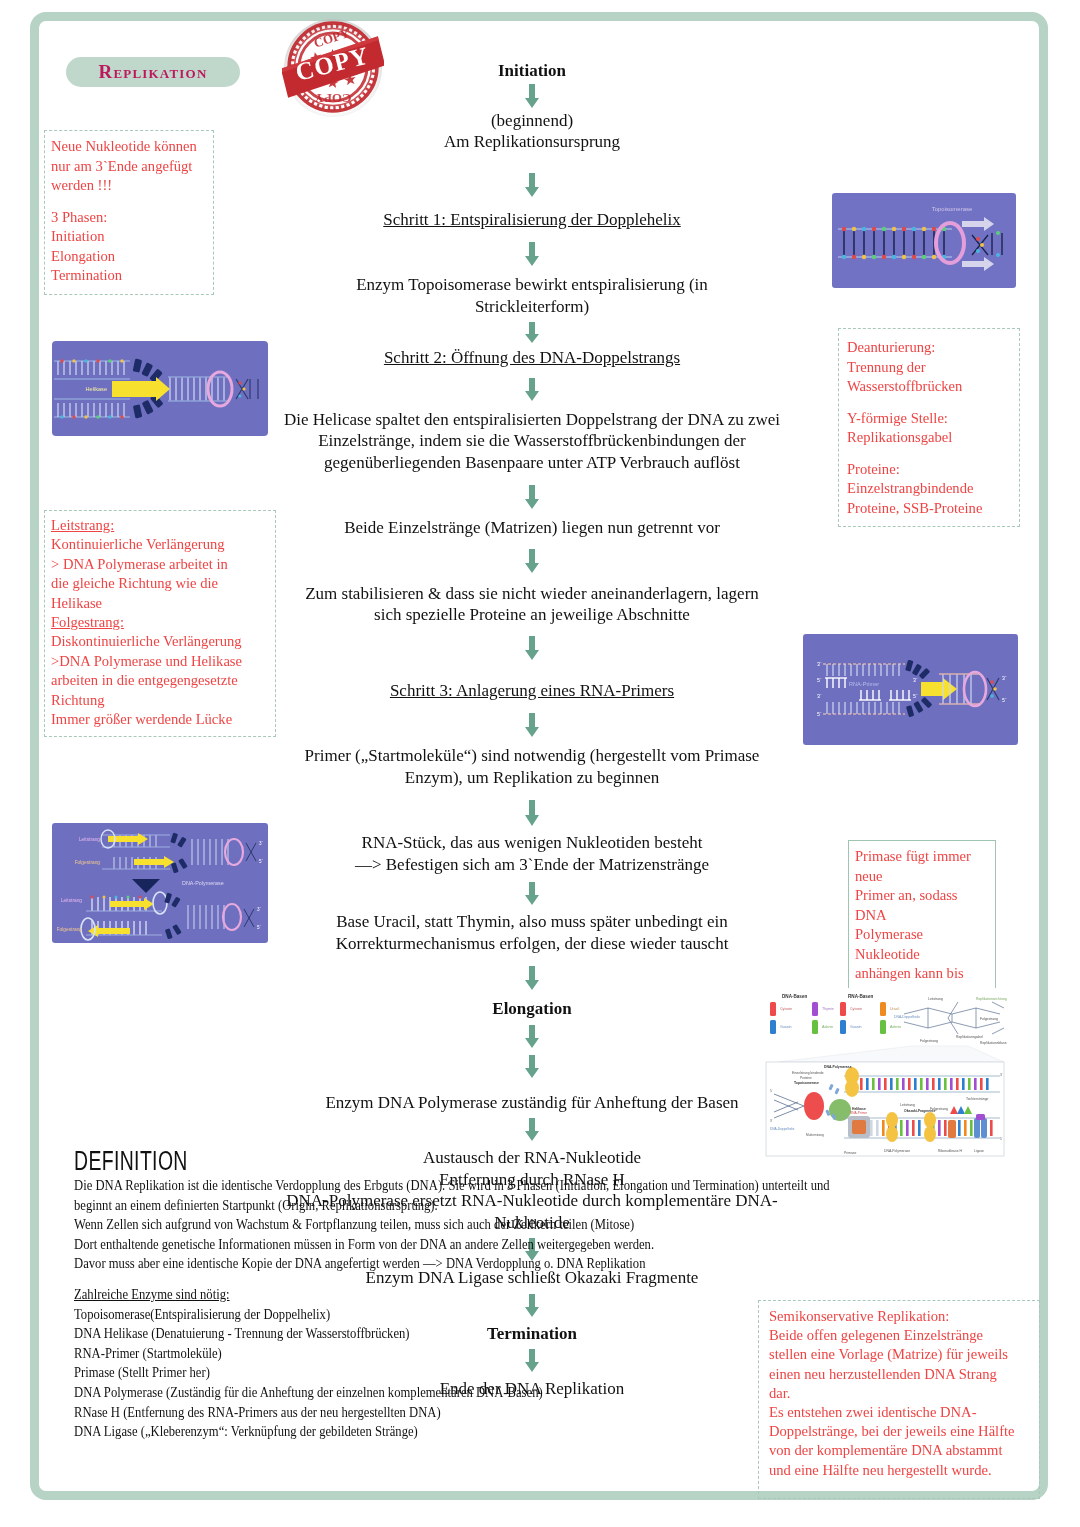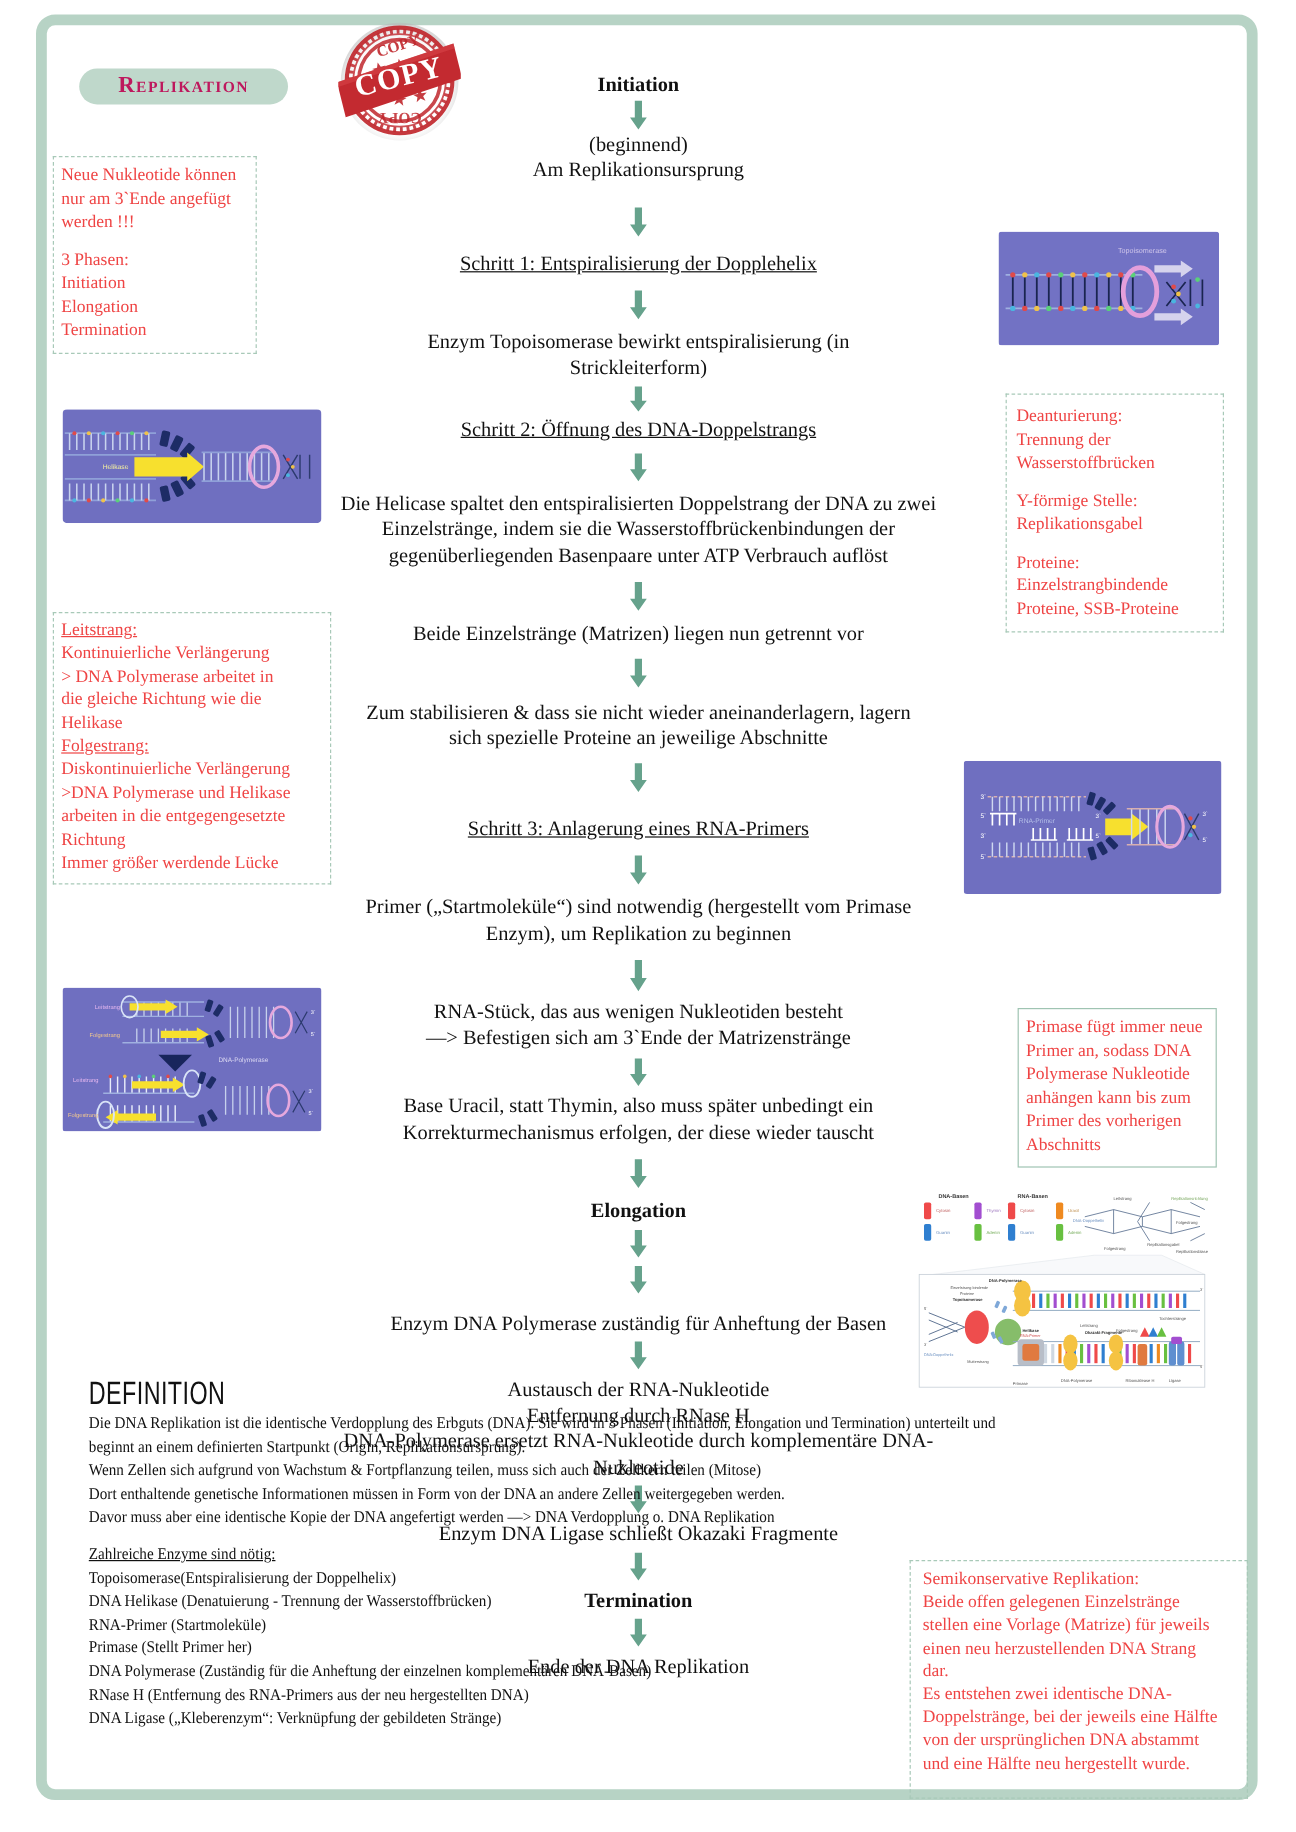--- a/index.html
+++ b/index.html
@@ -664,21 +664,21 @@
         <path d="M184 44 L196 66 M184 66 L196 44"></path>
       </g>
       <text x="199" y="46" font-family="Liberation Sans, sans-serif" font-size="5.2" fill="#ffffff">3`</text>
       <text x="199" y="68" font-family="Liberation Sans, sans-serif" font-size="5.2" fill="#ffffff">5`</text>
       <circle cx="189" cy="48" r="1.8" fill="#e04a4a"></circle>
       <circle cx="192" cy="55" r="1.8" fill="#f0c24a"></circle>
       <circle cx="189" cy="62" r="1.8" fill="#4ab6e0"></circle>
     </svg>
   </div>
 
-  <div class="note note-frame" style="left:848px; top:840px; width:166px; padding:6px 6px 8px 6px;">
+  <div class="note note-frame" style="left:848px; top:840px; width:148px; padding:6px 6px 8px 6px;">
     <p>Primase  fügt immer neue</p>
     <p>Primer an, sodass DNA</p>
     <p>Polymerase Nukleotide</p>
     <p>anhängen kann bis zum</p>
     <p>Primer des vorherigen</p>
     <p>Abschnitts</p>
   </div>
 
   <div class="pic" style="left:752px; top:988px; width:258px; height:172px; background:#ffffff;">
     <svg width="258" height="172" viewBox="0 0 258 172">
@@ -856,17 +856,17 @@
   </div>
 
   <div class="note note-dashy" style="left:758px; top:1300px; width:282px; padding:6px 6px 18px 10px; line-height:19.2px;">
     <p>Semikonservative Replikation:</p>
     <p>Beide offen gelegenen Einzelstränge</p>
     <p>stellen eine Vorlage (Matrize) für jeweils</p>
     <p>einen neu herzustellenden DNA Strang</p>
     <p>dar.</p>
     <p>Es entstehen zwei identische DNA-</p>
     <p>Doppelstränge, bei der jeweils eine Hälfte</p>
-    <p>von der ursprünglichen DNA abstammt</p>
+    <p>von der komplementäre DNA abstammt</p>
     <p>und eine Hälfte neu hergestellt wurde.</p>
   </div>
 
 </div>
 
 </body></html>

